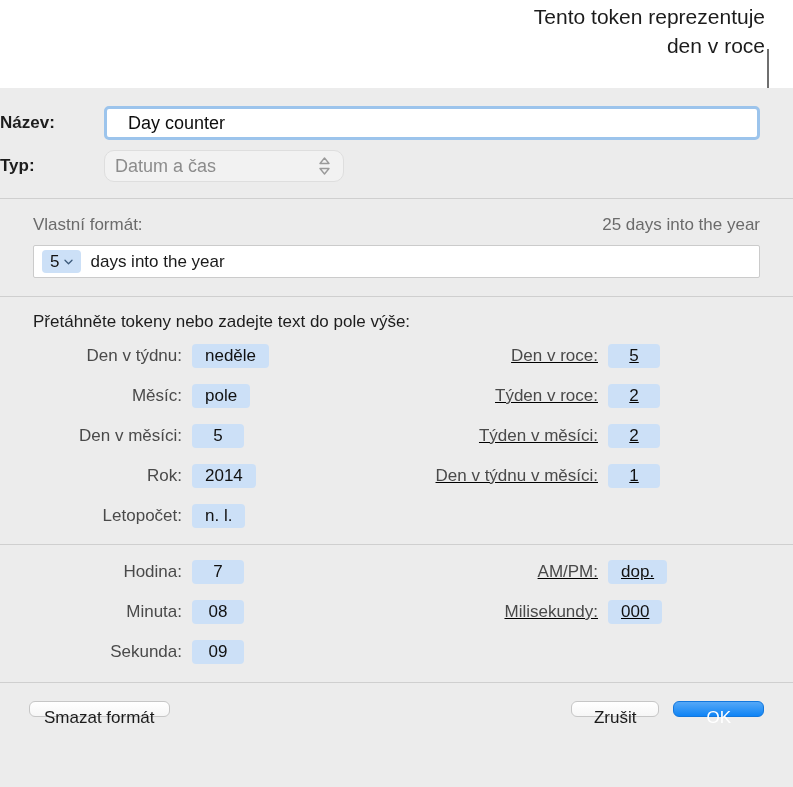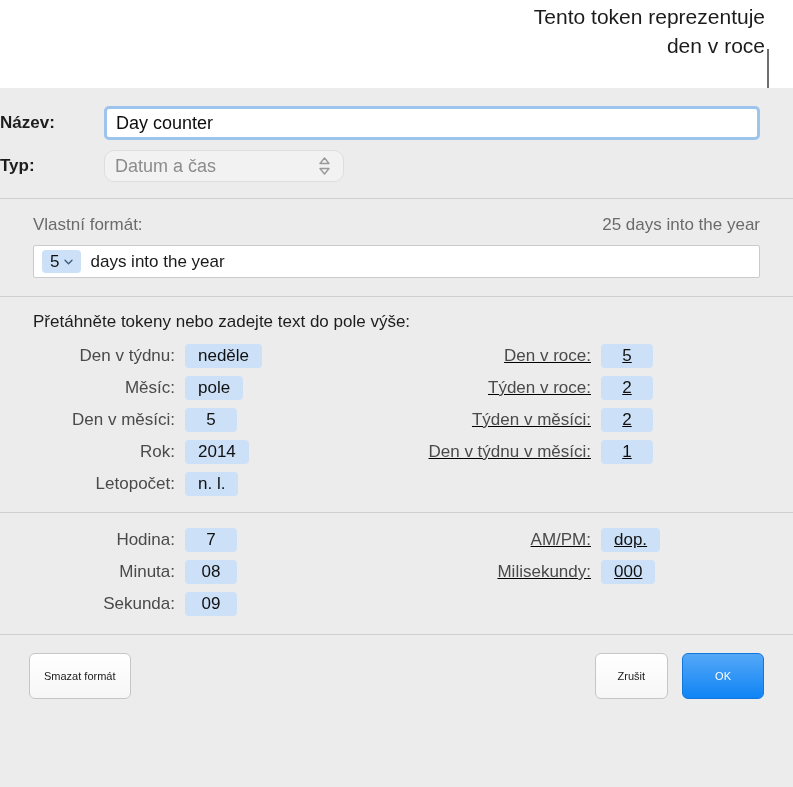--- a/index.html
+++ b/index.html
@@ -91,21 +91,21 @@
     position: relative;
     width: 656px;
     height: 34px;
     box-sizing: border-box;
     border-radius: 5px;
     border: 3px solid #9cc4ec;
     background: #ffffff;
   }
   .name-input {
     position: absolute;
-    left: 4px; top: 0;
+    left: 16px; top: 0;
     width: 100%; height: 100%;
     border: none;
     outline: none;
     background: transparent;
     font-family: inherit;
     font-size: 18px;
     color: #0d0d0d;
     padding: 0 5px;
     box-sizing: border-box;
     line-height: 28px;
@@ -189,21 +189,22 @@
     font-size: 17px;
     color: #1d1d1d;
     margin: 0 0 12px 33px;
   }
   .tok-cols {
     display: flex;
   }
   .tok-col {
     display: flex;
     flex-direction: column;
-    gap: 8px;
+    gap: 16px;
+    padding-left: 7px;
   }
   .tok-col-left { width: 396px; }
   .tok-col-right { width: 397px; text-decoration: underline; }
   .tok-row {
     display: flex;
     align-items: center;
   }
   .tok-label {
     text-align: right;
     font-size: 17px;
@@ -234,26 +235,26 @@
   }
 
   
   .footer {
     padding: 18px 29px 20px 29px;
     display: flex;
     align-items: center;
   }
   .btn {
     font-family: inherit;
-    font-size: 11px;
+    font-size: 17px;
     border-radius: 6px;
     border: 1px solid #c6c6c6;
     background: linear-gradient(#ffffff, #f6f6f6);
     color: #1b1b1b;
-    height: 46px;
+    height: 16px;
     padding: 0 14px;
     cursor: default;
     box-sizing: border-box;
     line-height: 31px;
   }
   .btn-spacer { flex: 1 1 auto; }
   .btn-cancel { margin-right: 14px; padding: 0 22px; }
   .btn-ok {
     background: linear-gradient(#55a8f7, #0f84f5);
     border: 1px solid #1277dd;

